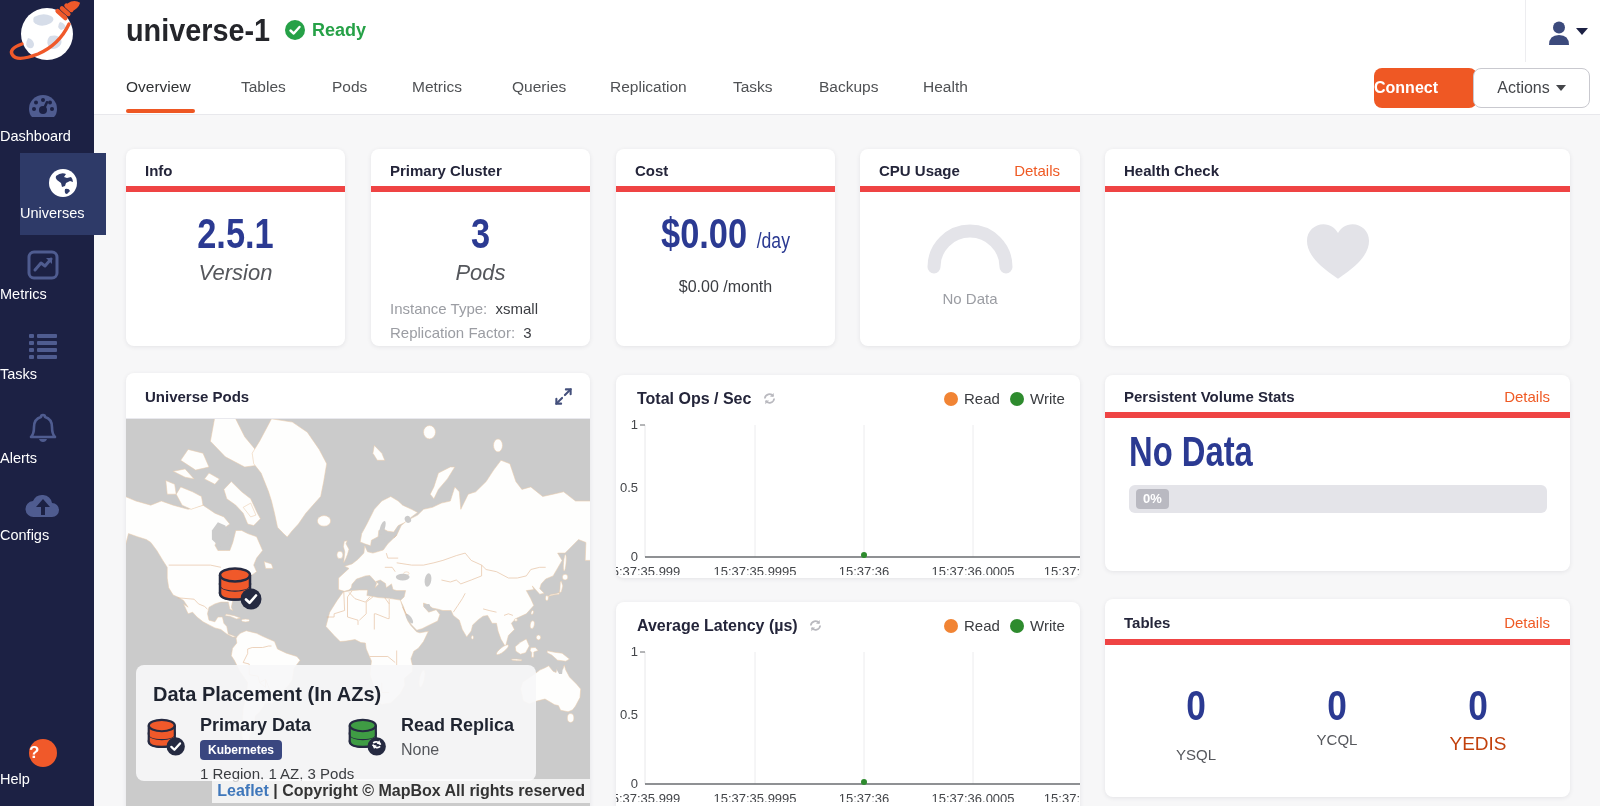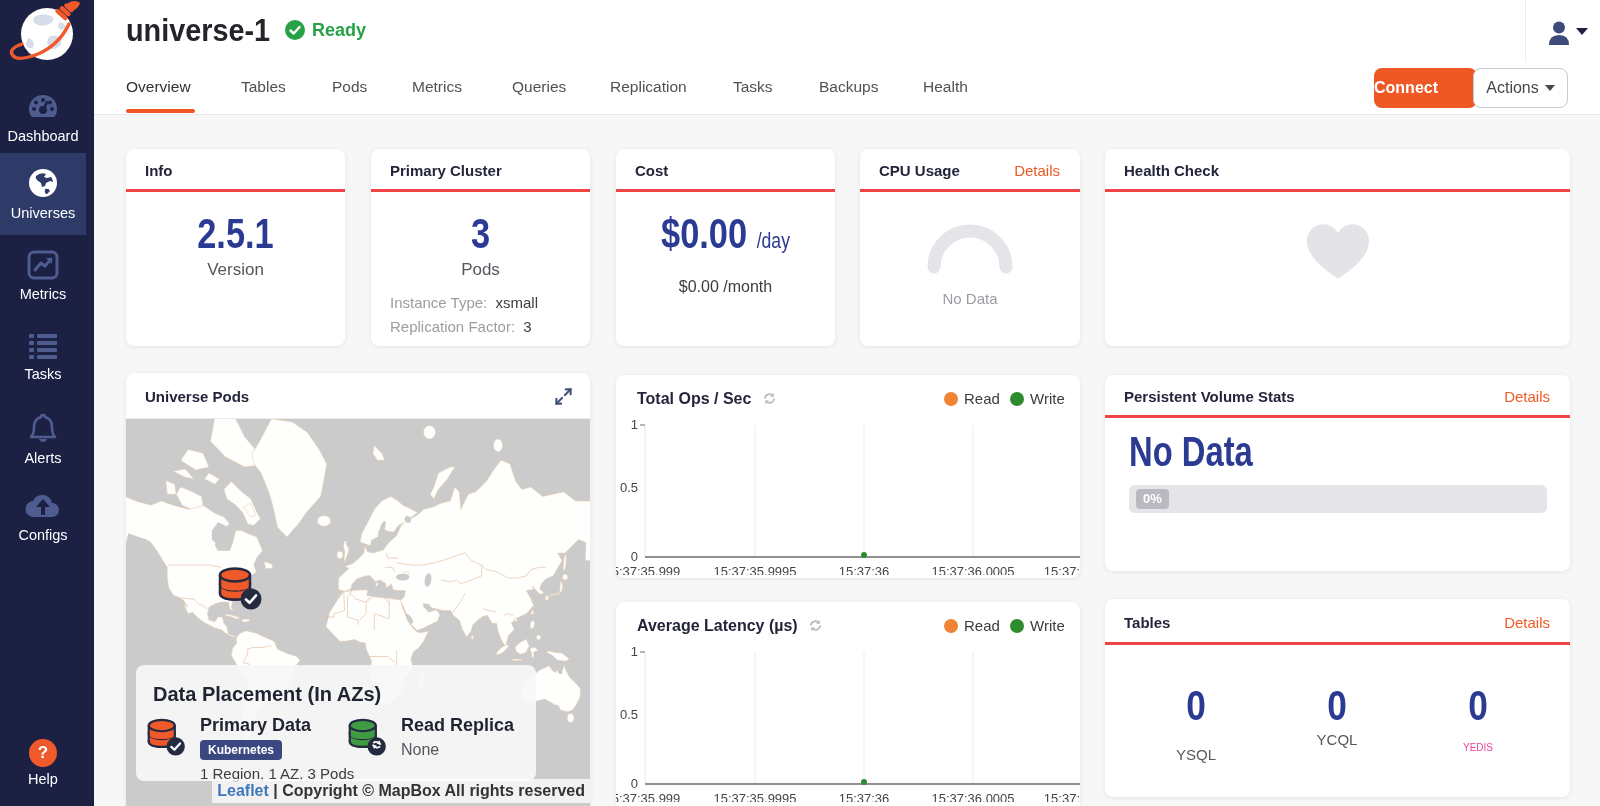--- a/index.html
+++ b/index.html
@@ -1,49 +1,49 @@
 <!DOCTYPE html>
 <html><head>
 <meta charset="utf-8">
 <style>
 * { margin:0; padding:0; box-sizing:border-box; }
 html,body { width:1600px; height:806px; overflow:hidden; font-family:"Liberation Sans",sans-serif; background:#fff; }
 #page { position:relative; width:1600px; height:806px; }
 
 
 #sidebar { position:absolute; left:0; top:0; width:94px; height:806px; background:#1c2144; z-index:30; }
-.sb-item { position:absolute; left:0; width:86px; text-align:center; color:#fff; font-size:14.5px; }
+.sb-item { position:absolute; left:0; width:86px; color:#fff; font-size:14.5px; }
 .sb-item .ic { display:block; margin:0 auto 6px auto; }
 .sb-sel { background:#2e3a68; }
 #help-circle { width:28px; height:28px; border-radius:50%; background:#f0592a; color:#fff; font-weight:bold; font-size:17px; line-height:28px; margin:0 auto 4px auto; }
 
 
 #header { position:absolute; left:94px; top:0; width:1506px; height:115px; background:#fff; border-bottom:1px solid #e8e8ec; }
 #title { position:absolute; left:32px; top:12px; font-size:32px; font-weight:700; color:#24252a; transform:scaleX(0.90); transform-origin:left center; }
 #ready { position:absolute; left:191px; top:20px; font-size:18px; font-weight:700; color:#26a147; }
 #usr-sep { position:absolute; left:1431px; top:0; width:1px; height:62px; background:#ededf0; }
 #usr { position:absolute; left:1452px; top:21px; }
 #usr-caret { position:absolute; left:1482px; top:28px; width:0; height:0; border-left:6px solid transparent; border-right:6px solid transparent; border-top:7px solid #1c2144; }
 
 .tab { position:absolute; top:78px; font-size:15.5px; color:#4f5154; }
 #tab-active { color:#303234; }
 #tab-underline { position:absolute; left:32px; top:109px; width:69px; height:4px; background:#ee5723; border-radius:2px; }
 
 #btn-connect { position:absolute; left:1280px; top:68px; width:103px; height:40px; background:#ef5824; border-radius:8px; color:#fff; font-size:16px; font-weight:700; text-align:left; line-height:40px; }
-#btn-actions { position:absolute; left:1379px; top:68px; width:95px; height:40px; background:#fff; border:1px solid #c9c9cf; border-radius:8px; color:#44464a; font-size:16px; text-align:center; line-height:38px; }
+#btn-actions { position:absolute; left:1379px; top:68px; width:117px; height:40px; background:#fff; border:1px solid #c9c9cf; border-radius:8px; color:#44464a; font-size:16px; text-align:center; line-height:38px; }
 .caret-dn { display:inline-block; width:0; height:0; border-left:5px solid transparent; border-right:5px solid transparent; border-top:6px solid #44464a; margin-left:6px; vertical-align:2px; }
 
 
 #content { position:absolute; left:94px; top:115px; width:1506px; height:691px; background:#f7f7f8; }
 .card { position:absolute; background:#fff; border-radius:8px; box-shadow:0 1px 4px rgba(60,60,80,0.10); }
-.card-h { position:relative; height:43px; border-bottom:3px solid #ef4444; }
+.card-h { position:relative; height:43px; border-bottom:6px solid #ef4444; }
 .card-h .t { position:absolute; left:19px; top:13px; font-size:15px; font-weight:700; color:#24253a; }
 .card-h .details { position:absolute; right:20px; top:13px; font-size:15px; color:#ef5a24; }
 .bignum { font-size:43px; font-weight:700; color:#2b3a92; text-align:center; transform:scaleX(0.80); transform-origin:center; white-space:nowrap; }
-.sub { font-size:17px; color:#55575c; text-align:center; }
+.sub { font-size:22px; color:#55575c; text-align:center;font-style:italic; }
 </style>
 </head>
 <body>
 <div id="page">
 
   <div id="sidebar">
     <svg id="logo" width="94" height="70" viewBox="0 0 94 70" style="position:absolute;left:0;top:0;">
       <circle cx="47" cy="34" r="26" fill="#fff"></circle>
       <g fill="#d6dde9">
         <path d="M34 17 q9 -5 17 -1 q5 3 0 7 q-7 4 -13 2 q-7 -3 -4 -8z"></path>
@@ -67,21 +67,21 @@
         <rect x="16" y="8" width="2.6" height="10" rx="1.3" transform="rotate(25 17 18)" fill="#1c2144"></rect>
         <circle cx="8" cy="17" r="2" fill="#1c2144"></circle>
         <circle cx="10" cy="10.5" r="2" fill="#1c2144"></circle>
         <circle cx="17" cy="8" r="2" fill="#1c2144"></circle>
         <circle cx="24" cy="10.5" r="2" fill="#1c2144"></circle>
         <circle cx="26" cy="17" r="2" fill="#1c2144"></circle>
       </svg>
       Dashboard
     </div>
 
-    <div class="sb-item sb-sel" style="top:153px; height:82px; padding-top:14px;">
+    <div class="sb-item sb-sel" style="top:153px; height:82px; padding-top:14px;margin-left:20px;">
       <svg class="ic" width="32" height="32" viewBox="0 0 32 32">
         <circle cx="16" cy="16" r="14" fill="#fff"></circle>
         <g fill="#2e3a68">
           <path d="M9 9 q5 -4 10 -2 l-2 3 l3 1 l4 -1 q2 2 2 5 l-3 -1 l-4 2 l-1 3 l-3 1 l-1 -4 l-4 -3 q-2 -2 -1 -4z"></path>
           <path d="M18 22 q4 -1 5 2 l-3 3 q-3 0 -2 -5z"></path>
         </g>
       </svg>
       Universes
     </div>
 
@@ -446,17 +446,17 @@
       <div style="position:absolute; left:41px; top:83px; width:100px; text-align:center;">
         <div style="font-size:42px; font-weight:700; color:#2b3a92; transform:scaleX(0.84); transform-origin:center;">0</div>
         <div style="font-size:15px; color:#55575c; margin-top:16px;">YSQL</div>
       </div>
       <div style="position:absolute; left:182px; top:83px; width:100px; text-align:center;">
         <div style="font-size:42px; font-weight:700; color:#2b3a92; transform:scaleX(0.84); transform-origin:center;">0</div>
         <div style="font-size:15px; color:#55575c; margin-top:1px;">YCQL</div>
       </div>
       <div style="position:absolute; left:323px; top:83px; width:100px; text-align:center;">
         <div style="font-size:42px; font-weight:700; color:#2b3a92; transform:scaleX(0.84); transform-origin:center;">0</div>
-        <div style="font-size:10px; color:#ec4899; margin-top:12px;">YEDIS</div>
+        <div style="font-size:19px; color:#c2410c; margin-top:3px;">YEDIS</div>
       </div>
     </div>
   </div>
 </div>
 
 </body></html>

